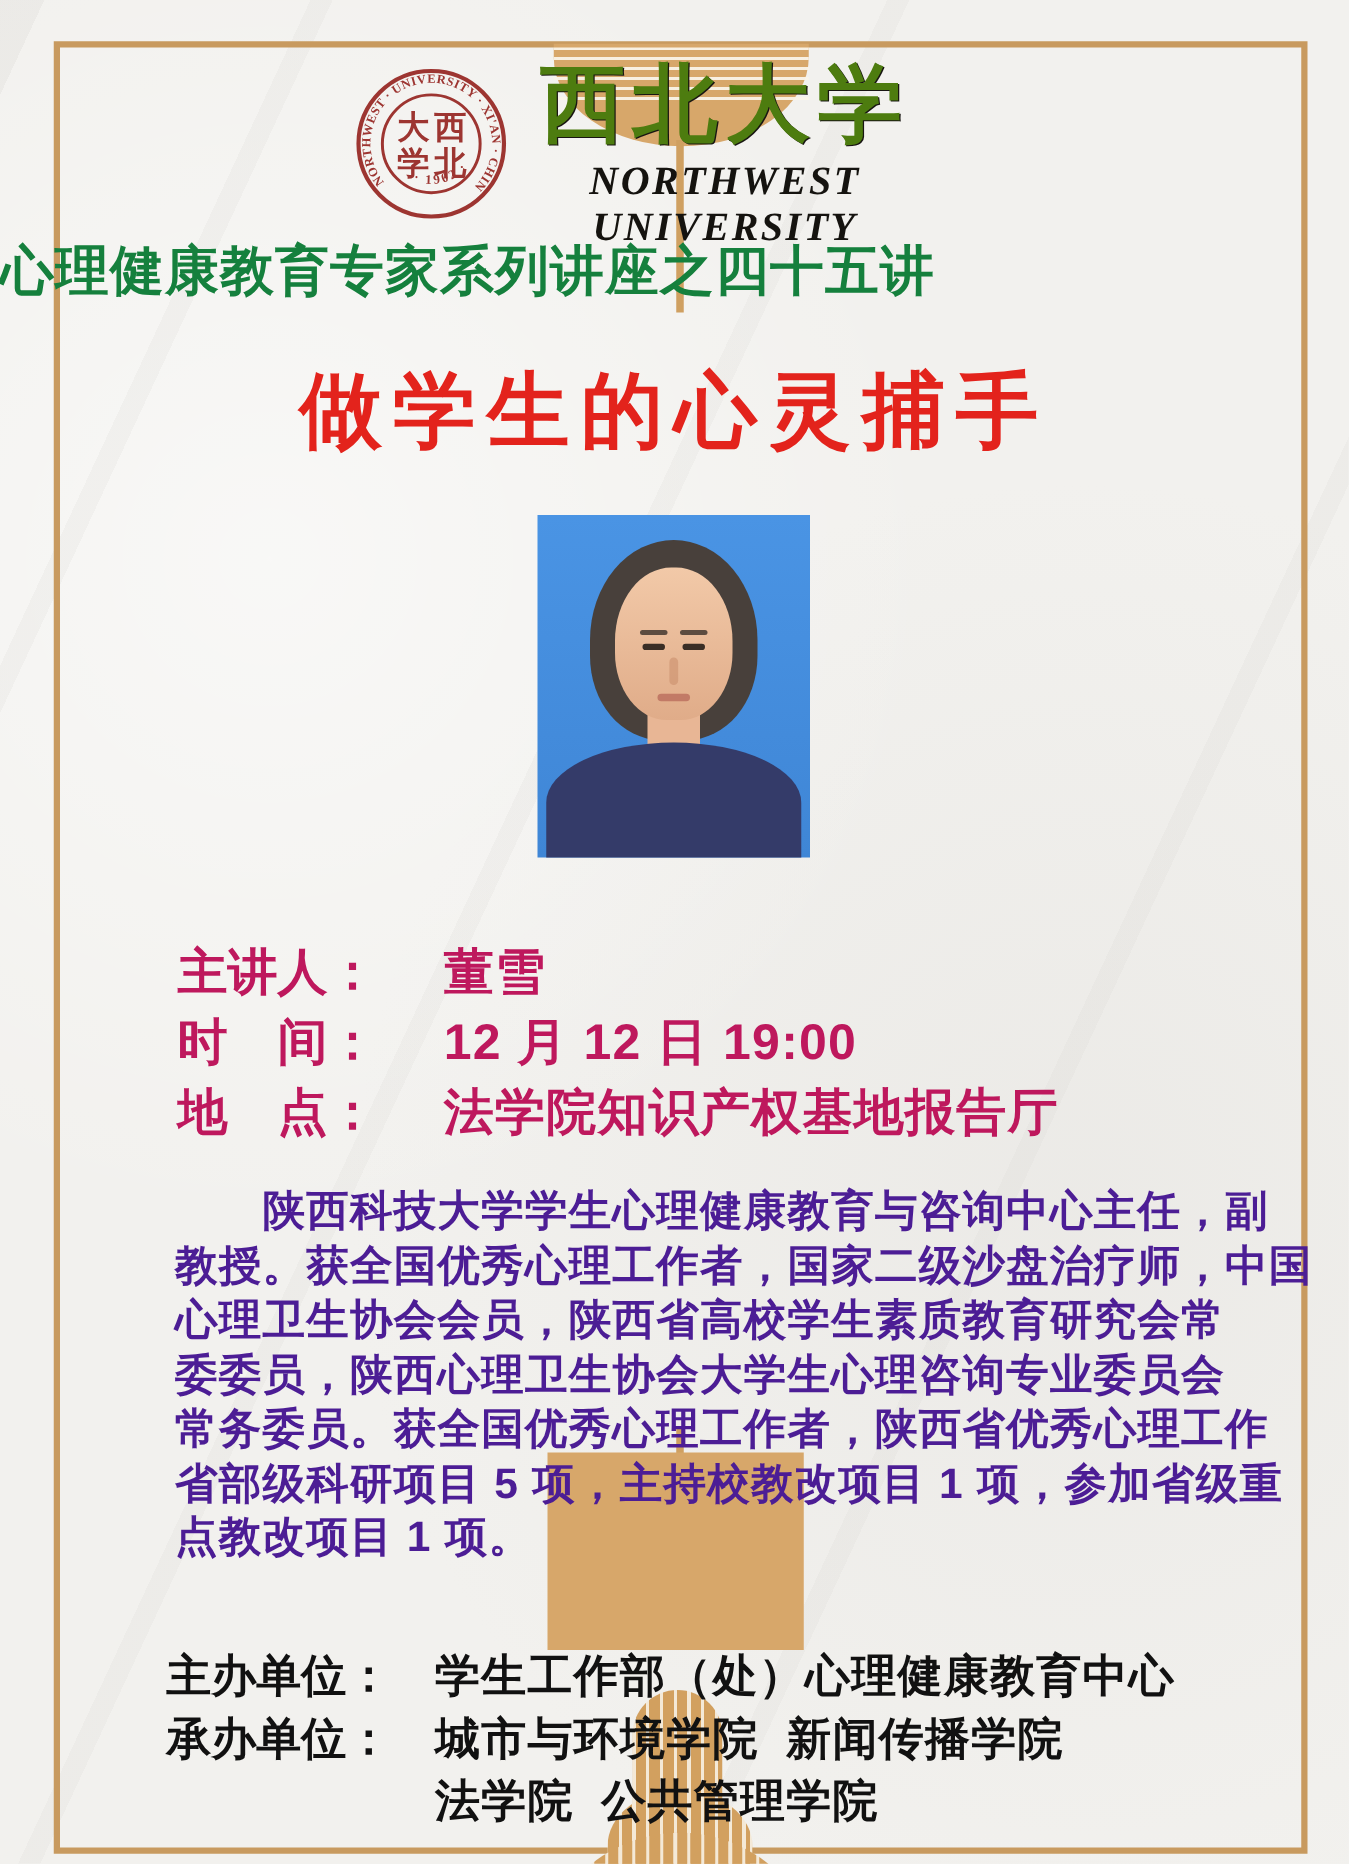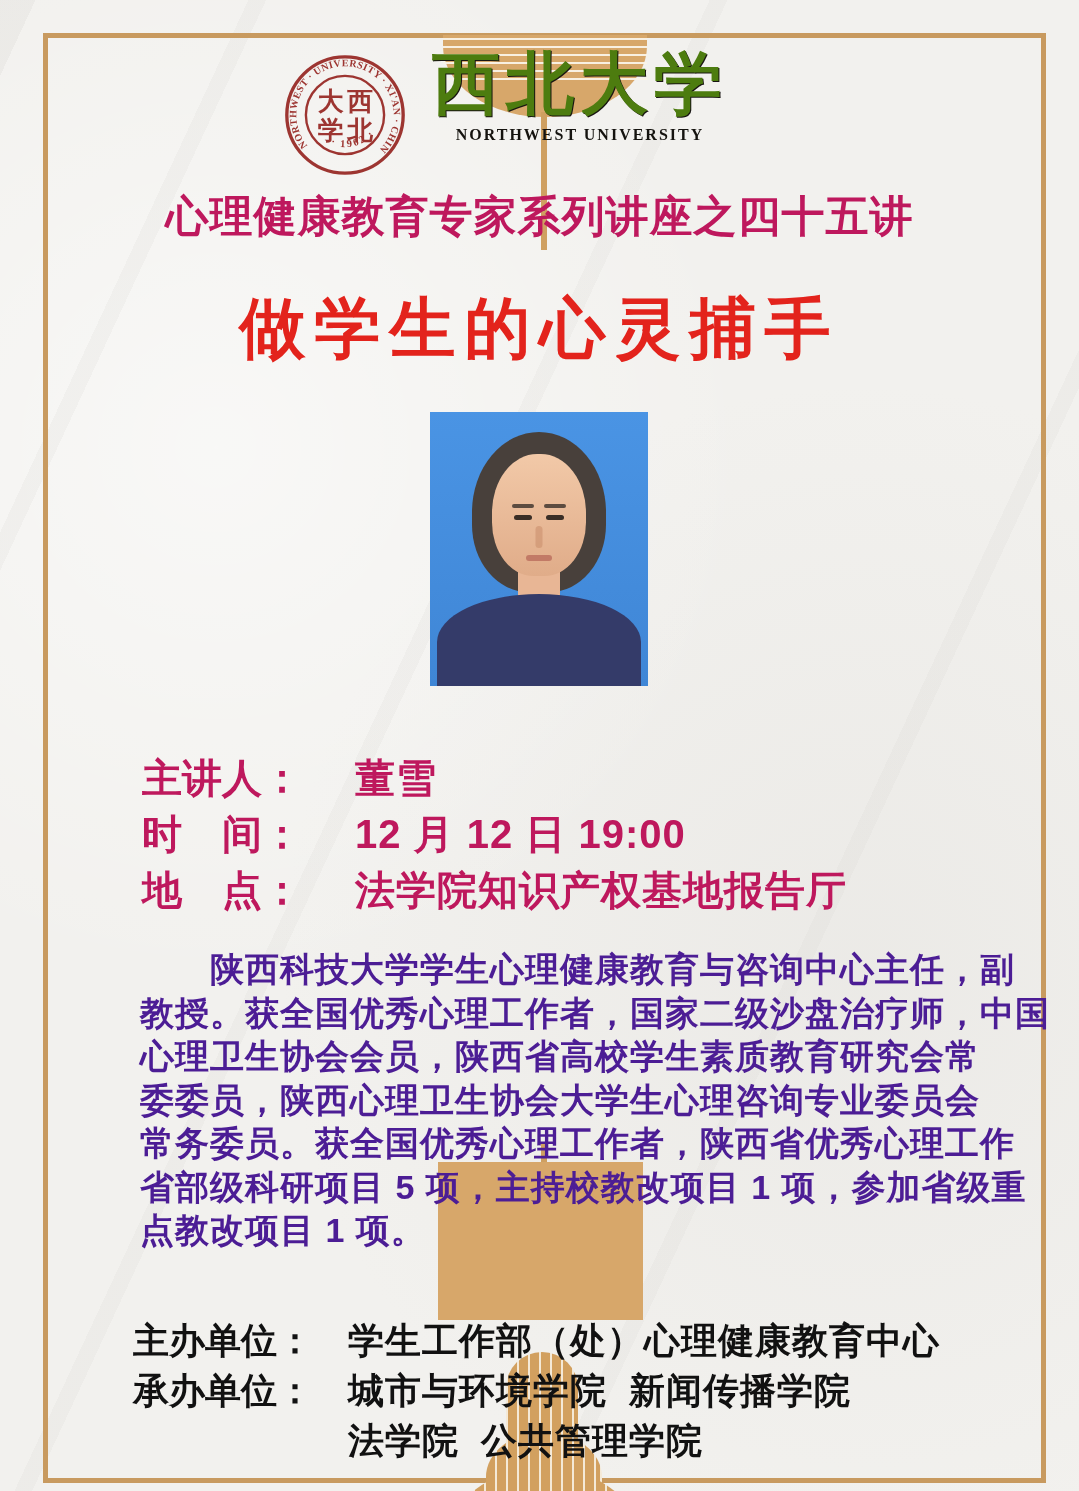--- a/index.html
+++ b/index.html
@@ -66,25 +66,25 @@
   .seal{position:absolute;left:283px;top:53px;width:124px;height:124px;z-index:2;}
   .calligraphy{
     position:absolute;left:415px;top:48px;width:330px;z-index:2;
     font-size:68px;font-weight:900;color:#4d7c0f;text-align:center;
     letter-spacing:6px;line-height:1.05;
     text-shadow:1px 1px 0 #181512;
   }
   .university-en{
     position:absolute;left:412px;top:126px;width:336px;z-index:2;
     font-family:"Liberation Serif","DejaVu Serif",serif;
-    font-size:16px;font-weight:700;color:#15130f;text-align:center;letter-spacing:2px;
+    font-size:32px;font-weight:700;color:#15130f;text-align:center;letter-spacing:2px;font-style:italic;
   }
   .series-title{
     position:absolute;left:0;top:188px;width:1079px;z-index:2;
-    text-align:center;font-size:43px;font-weight:900;color:#be185d;letter-spacing:1px;
+    text-align:left;font-size:43px;font-weight:900;color:#15803d;letter-spacing:1px;
   }
   .main-title{
     position:absolute;left:0;top:284px;width:1079px;z-index:2;
     text-align:center;font-size:66px;font-weight:900;color:#e3231c;letter-spacing:9px;
   }
   
   .photo{
     position:absolute;left:430px;top:412px;width:218px;height:274px;z-index:2;
     background:linear-gradient(#4a94e4,#3f86d6);overflow:hidden;
   }

